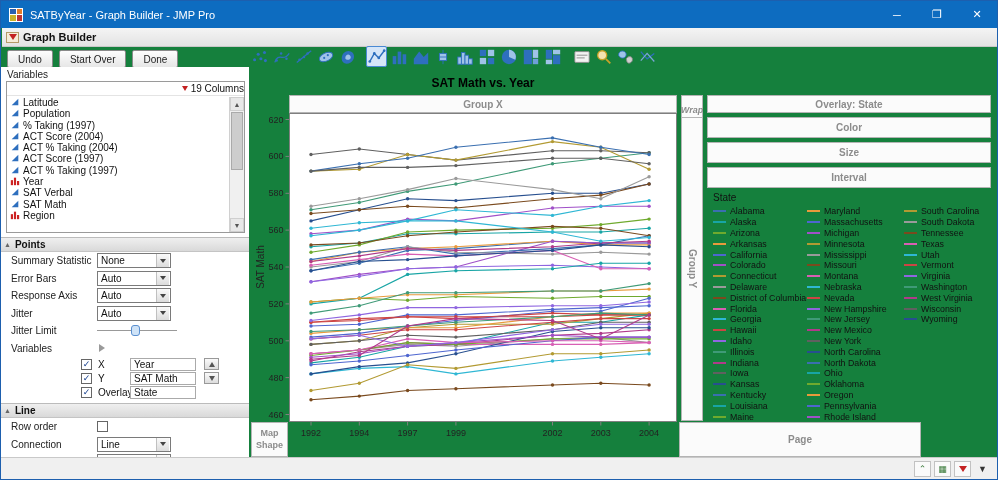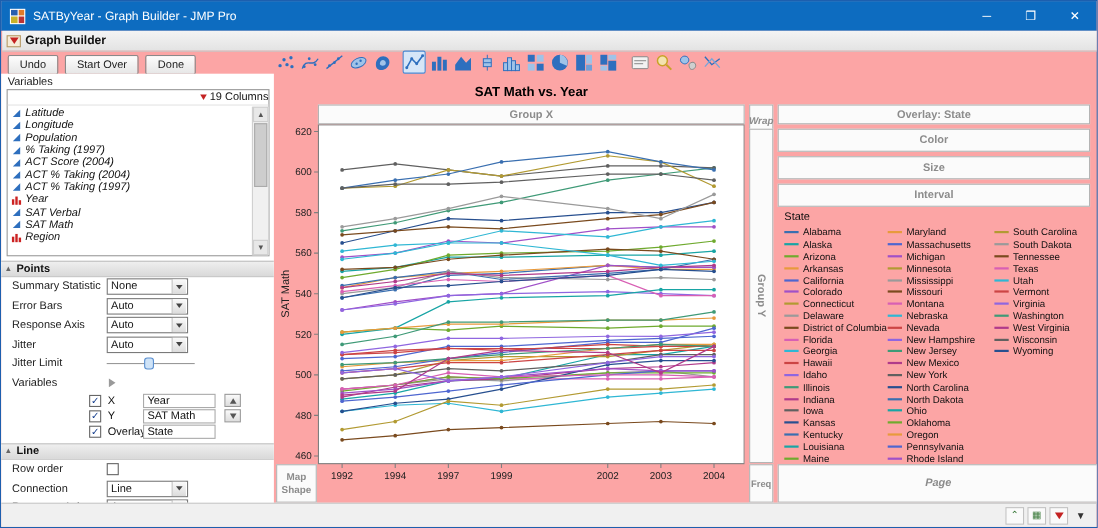--- a/index.html
+++ b/index.html
@@ -1,17 +1,17 @@
 <!DOCTYPE html>
 <html><head>
 <meta charset="utf-8">
 <style>
   * { margin:0; padding:0; box-sizing:border-box; }
   html,body { background:#d9d9d9; font-family:"Liberation Sans","DejaVu Sans",sans-serif; }
-  .window { position:relative; width:998px; height:480px; background:#fca5a5; border:1px solid #1d5fae; overflow:hidden; }
+  .window { position:relative; width:998px; height:480px; background:#15803d; border:1px solid #1d5fae; overflow:hidden; }
 
   
   .titlebar { position:absolute; left:0; top:0; width:100%; height:27px; background:#0d6cc0; display:flex; align-items:center; }
   .appicon { width:14px; height:14px; margin:0 7px 0 8px; display:grid; grid-template-columns:1fr 1fr; grid-template-rows:1fr 1fr; gap:1px; background:#fff; padding:1px; }
   .appicon i { display:block; }
   .titlebar .title { color:#ffffff; font-size:11px; flex:1; }
   .wbtn { width:40px; height:27px; color:#fff; font-size:11px; display:flex; align-items:center; justify-content:center; }
 
   
   .gbheader { position:absolute; left:1px; top:27px; width:996px; height:19px; background:linear-gradient(#f4f4f4,#e3e3e3); border-bottom:1px solid #c8c8c8; display:flex; align-items:center; padding-left:4px; }
@@ -31,21 +31,21 @@
   .tbicon.gap { margin-left:7px; }
 
   
   .leftpanel { position:absolute; left:0; top:66px; width:248px; height:391px; overflow:hidden; background:#fff; }
   .varlabel { font-size:10px; color:#222; padding:2px 0 1px 6px; }
   .varbox { margin-left:5px; width:239px; height:152px; border:1px solid #9a9a9a; background:#fff; position:relative; }
   .colrow { display:flex; align-items:center; height:14px; padding-left:2px; border-bottom:1px solid #e4e4e4;justify-content:flex-end; }
   .colrow .rt { width:0;height:0;border-left:3.5px solid transparent;border-right:3.5px solid transparent;border-top:5px solid #c42222; margin:0 3px; }
   .colrow span { font-size:10px; color:#111; }
   .varlist { position:absolute; left:0; top:15px; right:15px; bottom:0; overflow:hidden; }
-  .varrow { display:flex; align-items:center; height:11.3px; padding-left:3px;font-style:italic; }
+  .varrow { display:flex; align-items:flex-start; height:11.3px; padding-left:3px; }
   .varicon { width:10px; height:10px; margin-right:3px; flex:none; }
   .varicon svg { width:10px; height:10px; display:block; }
   .varname { font-size:10px; color:#111; white-space:nowrap; }
   .vscroll { position:absolute; right:0; top:15px; bottom:0; width:15px; background:#f0f0f0; border-left:1px solid #d0d0d0; }
   .vsbtn { height:14px; display:flex; align-items:center; justify-content:center; font-size:7px; color:#555; background:#e8e8e8; border:1px solid #cfcfcf; }
   .vsbtn.dn { position:absolute; bottom:0; left:0; right:0; }
   .vsthumb { position:absolute; left:1px; right:1px; top:15px; height:58px; background:#cdcdcd; border:1px solid #aaa; }
 
   .phead { height:15px; background:linear-gradient(#efefef,#d9d9d9); border-top:1px solid #bbb; border-bottom:1px solid #c4c4c4; display:flex; align-items:center; padding-left:3px; margin-top:4px; }
   .phead .tri { font-size:7px; color:#666; margin-right:4px; }
@@ -78,21 +78,21 @@
   #zone-overlay { left:706px; top:94px; width:284px; height:18px; }
   #zone-color { left:706px; top:116px; width:284px; height:21px; }
   #zone-size { left:706px; top:141px; width:284px; height:21px; }
   #zone-interval { left:706px; top:166px; width:284px; height:21px; }
   #zone-groupy { left:680px; top:116px; width:22px; height:304px; }
   #zone-groupy .ztxt { writing-mode:vertical-rl; }
   #zone-mapshape { left:250px; top:421px; width:37px; height:35px; text-align:center; }
   #zone-mapshape .ztxt { font-size:9px; line-height:1.25; }
   #zone-freq { left:680px; top:421px; width:22px; height:35px; }
   #zone-freq .ztxt { font-size:8.5px; }
-  #zone-page { left:706px; top:421px; width:292px; height:35px;font-style:italic; }
+  #zone-page { left:678px; top:421px; width:242px; height:35px; }
 
   #plot-svg { position:absolute; left:250px; top:112px; width:426px; height:326px; }
   #plot-svg text.tick { font-size:9px; fill:#222; font-family:"Liberation Sans",sans-serif; }
   #plot-svg text.axlab { font-size:10px; fill:#222; font-family:"Liberation Sans",sans-serif; }
   .ylabel { position:absolute; left:200px; top:260px; width:120px; height:12px; text-align:center; font-size:10px; color:#222; transform:rotate(-90deg); }
 
   
   .lgtitle { position:absolute; left:712px; top:191px; font-size:10px; color:#111; }
   .lgcol { position:absolute; top:205px;text-align:right; }
   #legend-column-1 { left:712px; width:93px; }
@@ -286,28 +286,20 @@
               </svg>
             </span>
             <span class="varname">Latitude</span>
           </div>
           <div class="varrow">
             <span class="varicon">
               <svg viewBox="0 0 12 12">
                 <path d="M2 10 L10 10 L10 2 Z" fill="#2e6fbe"></path>
               </svg>
             </span>
-            <span class="varname">Longitude</span>
-          </div>
-          <div class="varrow">
-            <span class="varicon">
-              <svg viewBox="0 0 12 12">
-                <path d="M2 10 L10 10 L10 2 Z" fill="#2e6fbe"></path>
-              </svg>
-            </span>
             <span class="varname">Population</span>
           </div>
           <div class="varrow">
             <span class="varicon">
               <svg viewBox="0 0 12 12">
                 <path d="M2 10 L10 10 L10 2 Z" fill="#2e6fbe"></path>
               </svg>
             </span>
             <span class="varname">% Taking (1997)</span>
           </div>
@@ -319,20 +311,28 @@
             </span>
             <span class="varname">ACT Score (2004)</span>
           </div>
           <div class="varrow">
             <span class="varicon">
               <svg viewBox="0 0 12 12">
                 <path d="M2 10 L10 10 L10 2 Z" fill="#2e6fbe"></path>
               </svg>
             </span>
             <span class="varname">ACT % Taking (2004)</span>
+          </div>
+          <div class="varrow">
+            <span class="varicon">
+              <svg viewBox="0 0 12 12">
+                <path d="M2 10 L10 10 L10 2 Z" fill="#2e6fbe"></path>
+              </svg>
+            </span>
+            <span class="varname">ACT Score (1997)</span>
           </div>
           <div class="varrow">
             <span class="varicon">
               <svg viewBox="0 0 12 12">
                 <path d="M2 10 L10 10 L10 2 Z" fill="#2e6fbe"></path>
               </svg>
             </span>
             <span class="varname">ACT % Taking (1997)</span>
           </div>
           <div class="varrow">

